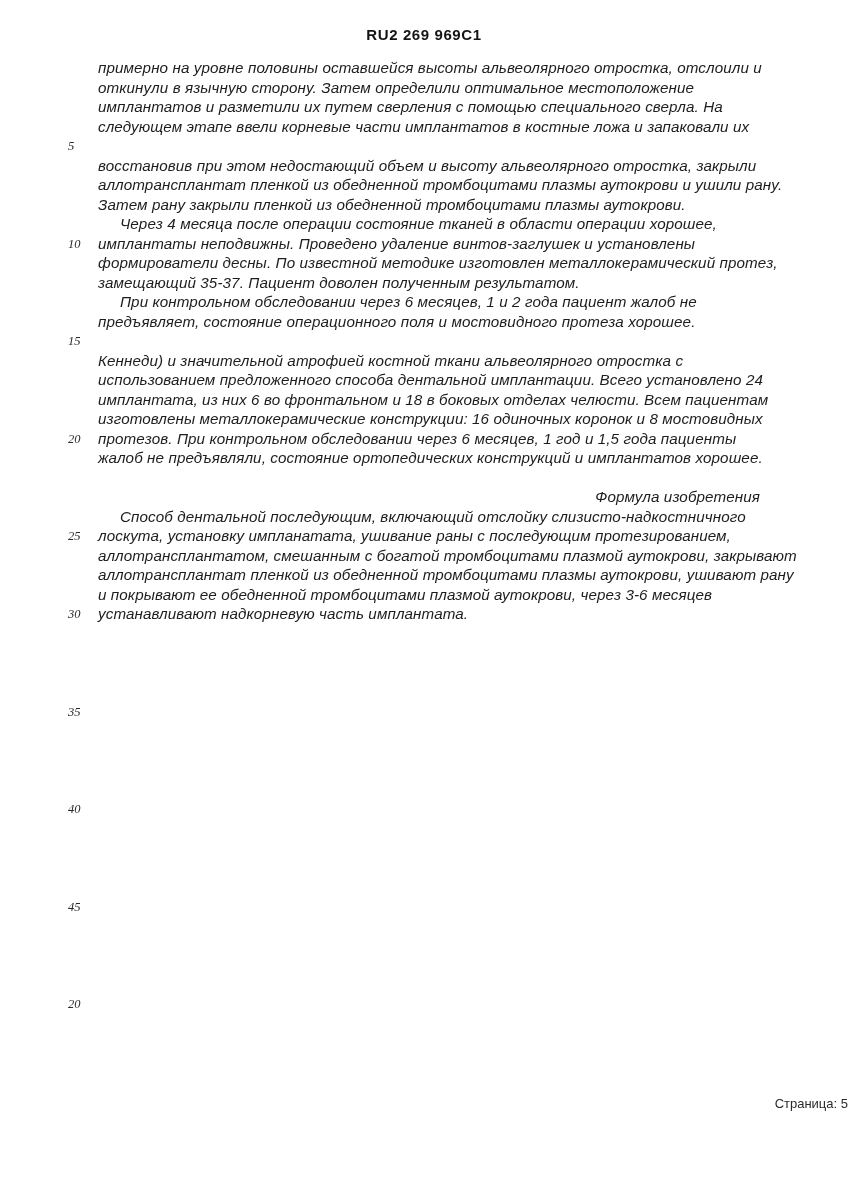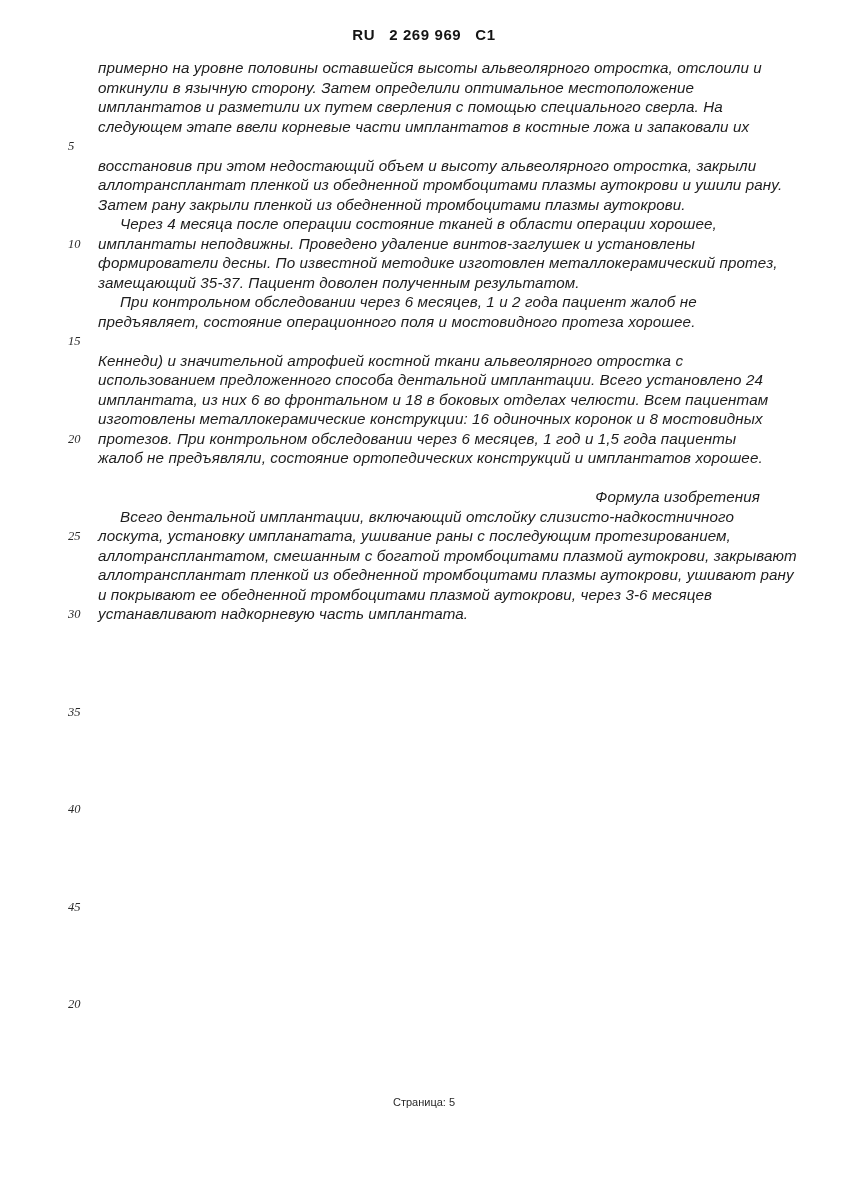--- a/index.html
+++ b/index.html
@@ -18,21 +18,20 @@
     overflow: hidden;
     box-shadow: 0 0 4px rgba(0,0,0,0.2);
   }
   .header {
     position: absolute;
     top: 26px;
     left: 0;
     width: 100%;
     display: flex;
     justify-content: center;
-    gap: 14px;
     font-weight: bold;
     font-size: 15px;
     letter-spacing: 0.6px;
     color: #141414;
   }
   .content {
     position: absolute;
     top: 58px;
     left: 0;
     width: 100%;
@@ -66,22 +65,22 @@
   }
   .line .txt.center {
     text-align: right;
     padding-left: 0;
   }
   .footer {
     position: absolute;
     top: 1096px;
     left: 0;
     width: 100%;
-    text-align: center;
-    font-size: 11px;
+    text-align: right;
+    font-size: 13px;
     color: #2a2a2a;
   }
 </style>
 </head>
 <body>
 
 <div class="page" style="--page-bg: #ffffff; --text-color: #1d1d1d;">
 
   <div class="header">
     <span>RU</span>
@@ -155,21 +154,21 @@
       <div class="line">
         <span class="txt">жалоб не предъявляли, состояние ортопедических конструкций и имплантатов хорошее.</span>
       </div>
       <div class="line">
         <span class="txt"></span>
       </div>
       <div class="line">
         <span class="txt center">Формула изобретения</span>
       </div>
       <div class="line">
-        <span class="txt indent">Всего дентальной имплантации, включающий отслойку слизисто-надкостничного</span>
+        <span class="txt indent">Способ дентальной последующим, включающий отслойку слизисто-надкостничного</span>
       </div>
       <div class="line">
         <span class="num">25</span>
         <span class="txt">лоскута, установку импланатата, ушивание раны с последующим протезированием,</span>
       </div>
       <div class="line">
         <span class="txt">аллотрансплантатом, смешанным с богатой тромбоцитами плазмой аутокрови, закрывают</span>
       </div>
       <div class="line">
         <span class="txt">аллотрансплантат пленкой из обедненной тромбоцитами плазмы аутокрови, ушивают рану</span>

